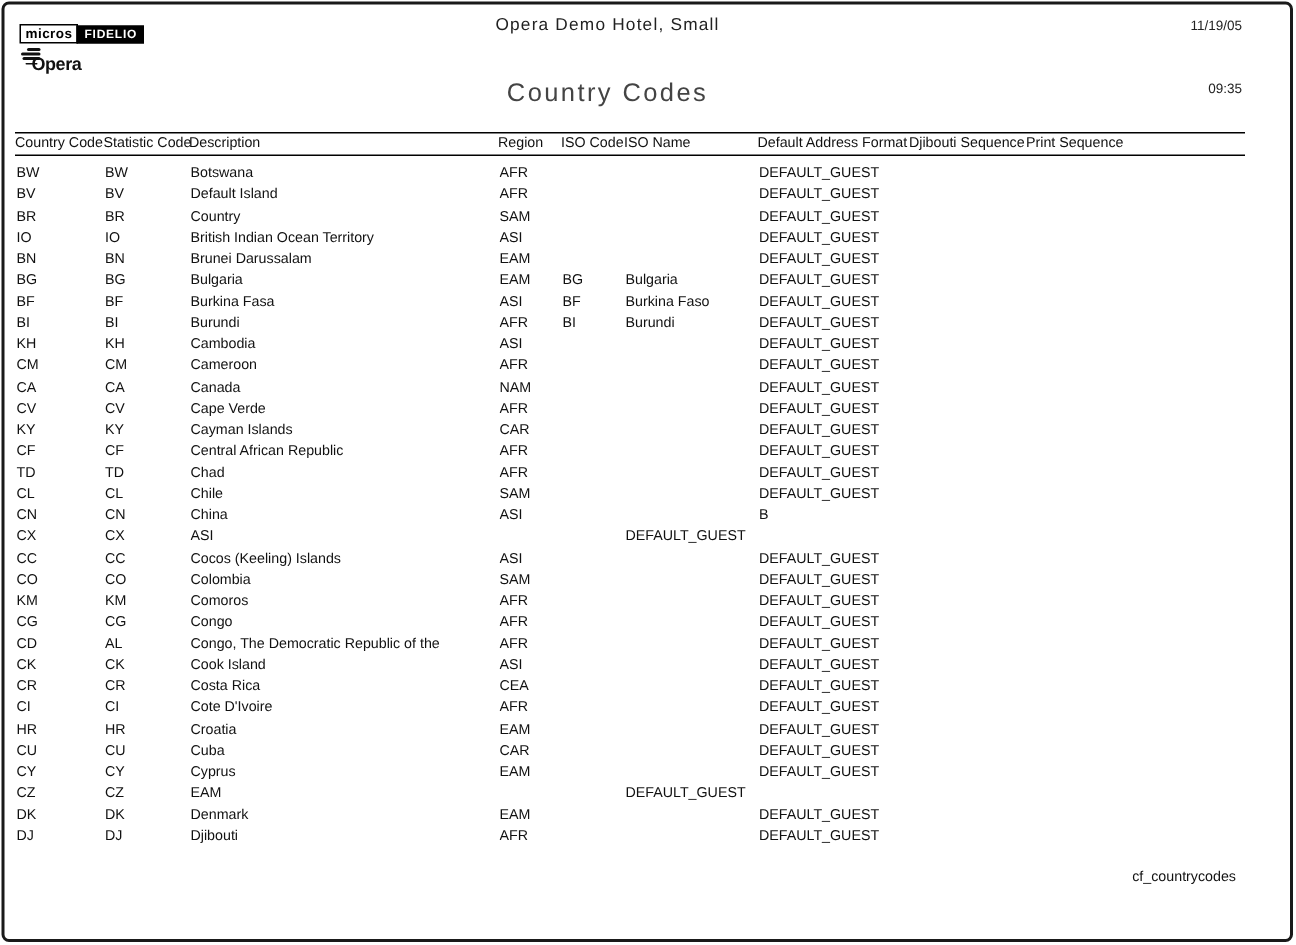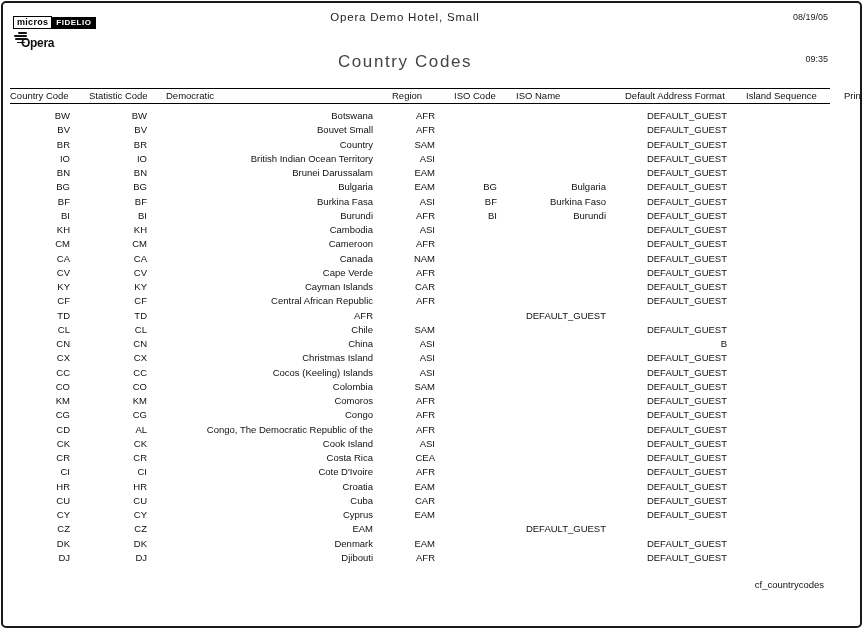--- a/index.html
+++ b/index.html
@@ -19,72 +19,72 @@
   .speed-lines i:nth-child(2){ width:13px; }
   .speed-lines i:nth-child(3){ width:12px; margin-left:1px;}
   .speed-lines i:nth-child(4){ width:8px; margin-left:3px;}
   
   .hotel-title { position:absolute; left:402px; top:8px; transform:translateX(-50%); font-size:11.5px; letter-spacing:0.8px; color:#222; white-space:nowrap; }
   .report-date { position:absolute; right:32px; top:9px; font-size:9px; color:#222; }
   .report-title { position:absolute; left:402px; top:49px; transform:translateX(-50%); font-size:17px; letter-spacing:1.6px; color:#444; white-space:nowrap; }
   .report-time { position:absolute; right:32px; top:51px; font-size:9px; color:#222;padding-left:41px; }
   
   .table { position:absolute; left:7px; top:85px; width:820px; }
-  .grid-row { display:grid; grid-template-columns:59px 57px 206px 42px 42px 89px 101px 78px 1fr; padding-left:1px;gap:20px; }
+  .grid-row { display:grid; grid-template-columns:59px 57px 206px 42px 42px 89px 101px 78px 1fr; padding-left:1px; }
   .thead { border-top:1px solid #000; border-bottom:1.8px solid #000; padding:2px 0 2px 0; }
   .thead .cell { font-size:9.5px; color:#111; line-height:10px; white-space:nowrap; }
   .tbody { margin-top:5px; }
-  .tbody .grid-row { height:14.25px;text-align:right; }
+  .tbody .grid-row { height:14.25px; }
   .tbody .cell { font-size:9.5px; color:#111; line-height:14.25px; white-space:nowrap; overflow:hidden; }
   .footer-id { position:absolute; right:36px; top:576px; font-size:9.5px; color:#111;margin-left:32px; }
 </style>
 </head>
 <body>
 
 <div class="page">
 
   <div class="logo-micros"><span class="micros">micros</span><span class="fidelio">FIDELIO</span></div>
 
   <div class="logo-opera">
     <span class="speed-lines"><i></i><i></i><i></i><i></i></span><span>Opera</span>
   </div>
 
   <div class="hotel-title">Opera Demo Hotel, Small</div>
-  <div class="report-date">08/19/05</div>
+  <div class="report-date">11/19/05</div>
   <div class="report-title">Country Codes</div>
   <div class="report-time">09:35</div>
 
   <div class="table">
     <div class="thead grid-row" id="thead">
         <span class="cell">Country Code</span>
         <span class="cell">Statistic Code</span>
-        <span class="cell">Democratic</span>
+        <span class="cell">Description</span>
         <span class="cell">Region</span>
         <span class="cell">ISO Code</span>
         <span class="cell">ISO Name</span>
         <span class="cell">Default Address Format</span>
-        <span class="cell">Island Sequence</span>
+        <span class="cell">Djibouti Sequence</span>
         <span class="cell">Print Sequence</span>
       </div>
     <div class="tbody" id="tbody">
         <div class="grid-row">
           <span class="cell">BW</span>
           <span class="cell">BW</span>
           <span class="cell">Botswana</span>
           <span class="cell">AFR</span>
           <span class="cell"></span>
           <span class="cell"></span>
           <span class="cell">DEFAULT_GUEST</span>
           <span class="cell"></span>
           <span class="cell"></span>
         </div>
         <div class="grid-row">
           <span class="cell">BV</span>
           <span class="cell">BV</span>
-          <span class="cell">Bouvet Small</span>
+          <span class="cell">Default Island</span>
           <span class="cell">AFR</span>
           <span class="cell"></span>
           <span class="cell"></span>
           <span class="cell">DEFAULT_GUEST</span>
           <span class="cell"></span>
           <span class="cell"></span>
         </div>
         <div class="grid-row">
           <span class="cell">BR</span>
           <span class="cell">BR</span>
@@ -213,20 +213,21 @@
           <span class="cell">AFR</span>
           <span class="cell"></span>
           <span class="cell"></span>
           <span class="cell">DEFAULT_GUEST</span>
           <span class="cell"></span>
           <span class="cell"></span>
         </div>
         <div class="grid-row">
           <span class="cell">TD</span>
           <span class="cell">TD</span>
+          <span class="cell">Chad</span>
           <span class="cell">AFR</span>
           <span class="cell"></span>
           <span class="cell"></span>
           <span class="cell">DEFAULT_GUEST</span>
           <span class="cell"></span>
           <span class="cell"></span>
         </div>
         <div class="grid-row">
           <span class="cell">CL</span>
           <span class="cell">CL</span>
@@ -245,21 +246,20 @@
           <span class="cell">ASI</span>
           <span class="cell"></span>
           <span class="cell"></span>
           <span class="cell">B</span>
           <span class="cell"></span>
           <span class="cell"></span>
         </div>
         <div class="grid-row">
           <span class="cell">CX</span>
           <span class="cell">CX</span>
-          <span class="cell">Christmas Island</span>
           <span class="cell">ASI</span>
           <span class="cell"></span>
           <span class="cell"></span>
           <span class="cell">DEFAULT_GUEST</span>
           <span class="cell"></span>
           <span class="cell"></span>
         </div>
         <div class="grid-row">
           <span class="cell">CC</span>
           <span class="cell">CC</span>

